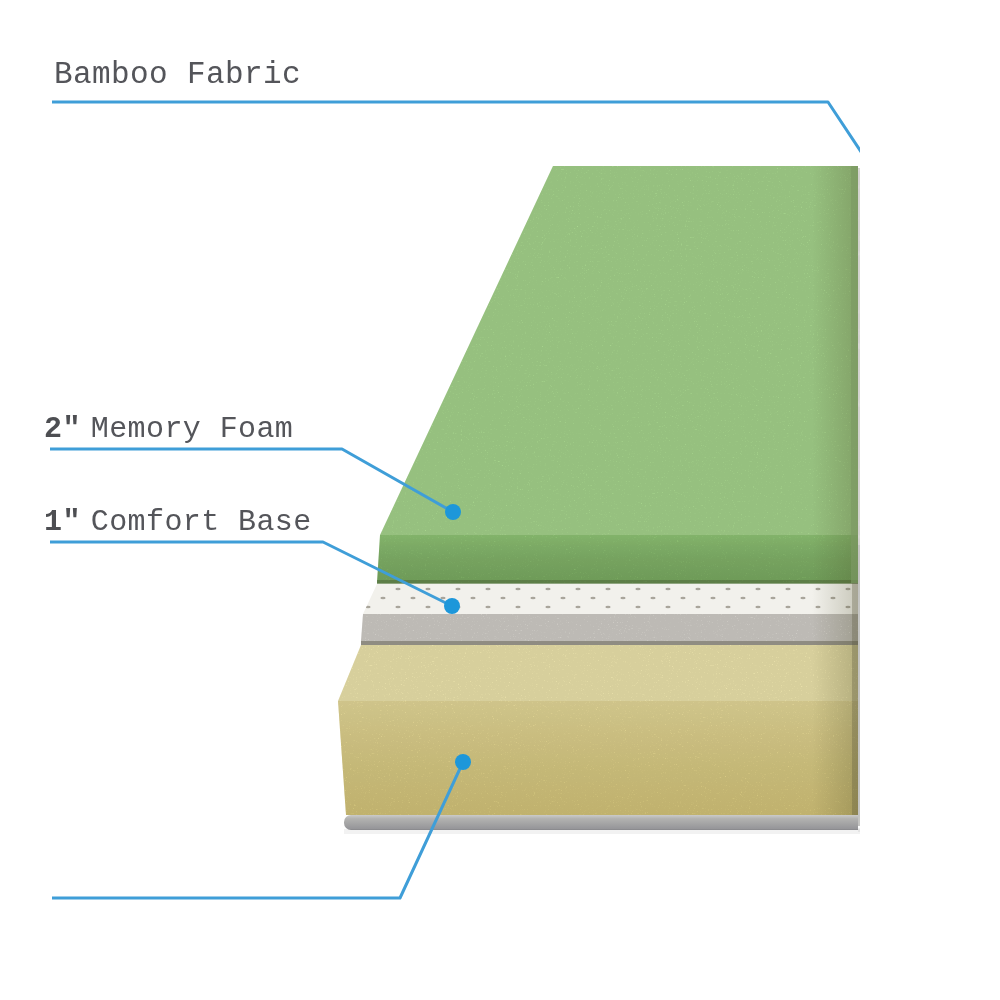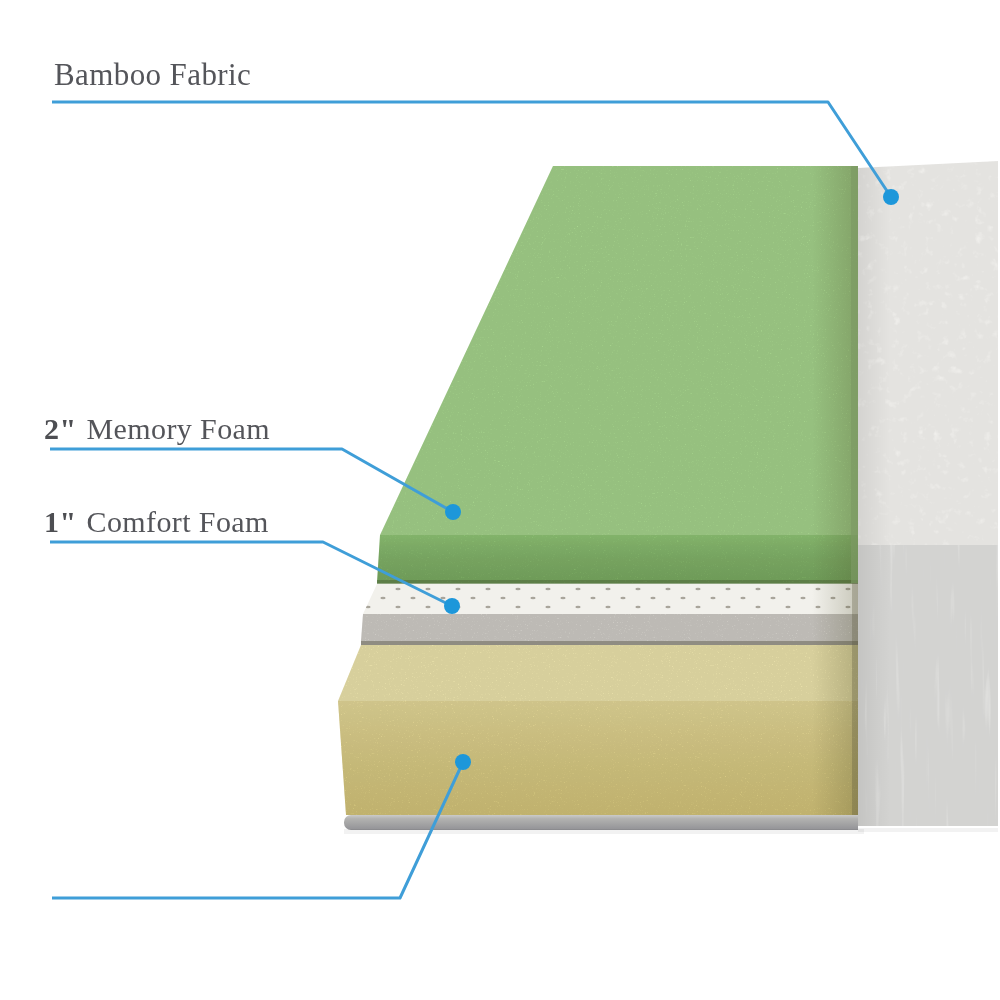--- a/index.html
+++ b/index.html
@@ -1,22 +1,22 @@
 <!DOCTYPE html>
 <html><head>
 <meta charset="utf-8">
 <style>
   html, body { margin: 0; padding: 0; background: #ffffff; }
   .stage {
     position: relative;
-    width: 1000px;
+    width: 860px;
     height: 1000px;
     background: #ffffff;
     overflow: hidden;
-    font-family: Liberation Serif, serif;
+    font-family: Liberation Mono, monospace;
   }
   .stage svg { position: absolute; left: 0; top: 0; }
   .lbl {
     position: absolute;
     color: #54555a;
     font-size: 30px;
     letter-spacing: 0.4px;
     white-space: nowrap;
     line-height: 36px;
   }
@@ -131,17 +131,17 @@
     </g>
   </svg>
 
   <div class="lbl lbl-bamboo">Bamboo Fabric</div>
 
   <div class="lbl lbl-memory">
     <span class="num">2"</span><span>Memory Foam</span>
   </div>
 
   <div class="lbl lbl-comfort">
-    <span class="num">1"</span><span>Comfort Foam</span>
+    <span class="num">1"</span><span>Comfort Base</span>
   </div>
 
 
 </div>
 
 </body></html>

